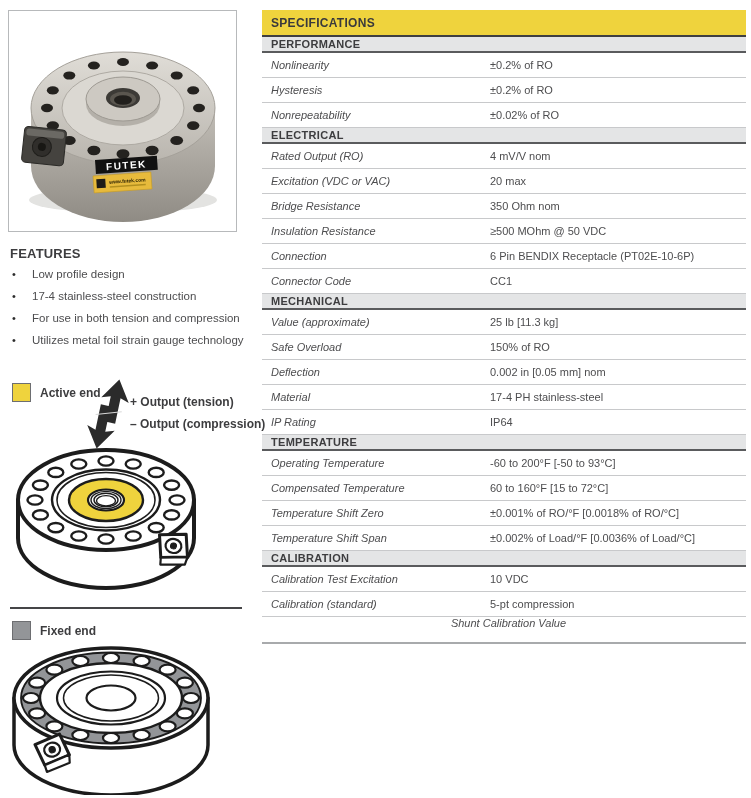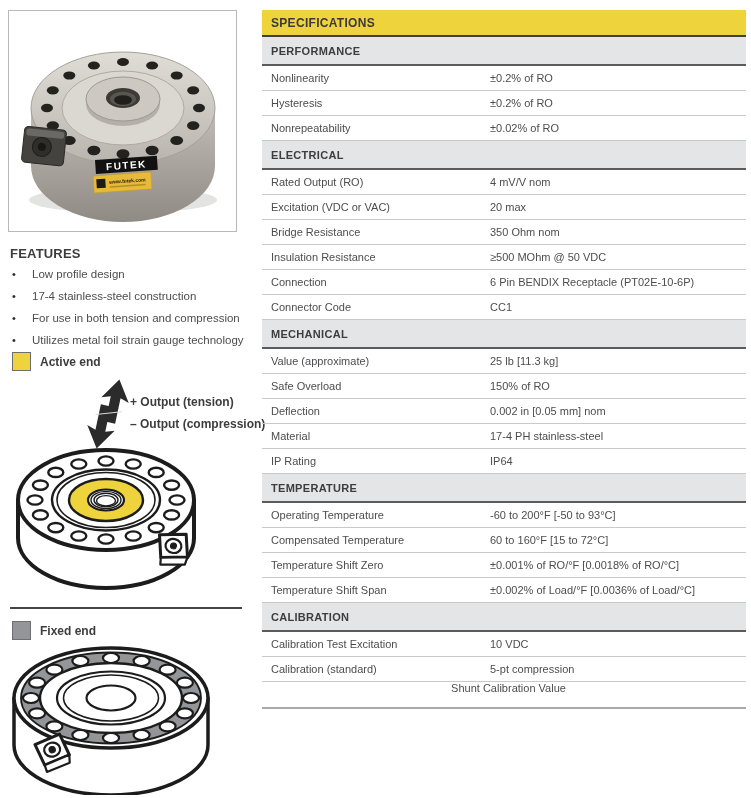--- a/index.html
+++ b/index.html
@@ -17,47 +17,47 @@
 
   
   .photo-box{left:8px;top:10px;width:229px;height:222px;border:1px solid #b7b9bb;background:#fff;}
   .features-title{left:10px;top:246px;font-size:13px;font-weight:bold;color:var(--txt-dark);letter-spacing:.2px;}
   .features-list{left:12px;top:268px;width:240px;}
   .feature-item{display:flex;align-items:flex-start;font-size:11.5px;color:var(--txt-body);height:22px;}
   .feature-item .dot{width:20px;color:#2b2b2b;font-size:11px;line-height:13px;}
   .feature-item .ftext{line-height:13px;}
 
   .legend-row{display:flex;align-items:center;gap:9px;}
-  .legend-active{left:12px;top:352px;}
+  .legend-active{left:12px;top:383px;}
   .legend-fixed{left:12px;top:621px;}
   .swatch{width:19px;height:19px;border:1px solid #6d6e71;}
   .swatch.active{background:var(--accent);}
   .swatch.fixed{background:var(--fixed-gray);}
   .legend-label{font-size:12px;font-weight:bold;color:var(--txt-dark);}
 
   .arrow-svg{left:84px;top:378px;}
   .out-label{font-size:12px;font-weight:bold;color:var(--txt-dark);}
   .out-pos{left:130px;top:395px;text-align:center;}
   .out-neg{left:130px;top:417px;}
 
   .diagram1{left:8px;top:440px;}
   .divider{left:10px;top:607px;width:232px;height:2px;background:#454547;}
   .diagram2{left:6px;top:643px;}
 
   
   .spec-table{left:262px;top:10px;width:484px;border-bottom:2px solid #a8aaac;}
   .spec-title{height:27px;line-height:27px;background:var(--accent);border-bottom:2px solid #3f3f41;
     font-size:12px;font-weight:bold;color:#3a3a3c;padding-left:9px;letter-spacing:.3px;}
-  .sec-header{height:29px;background:var(--hdr-gray);border-bottom:2px solid #5a5b5d;
+  .sec-header{height:16px;background:var(--hdr-gray);border-bottom:2px solid #5a5b5d;
     display:flex;align-items:center;padding-left:9px;
     font-size:11px;font-weight:bold;color:var(--txt-dark);letter-spacing:.3px;}
   .spec-row{height:25px;border-bottom:1px solid #c8c9cb;display:flex;align-items:center;
     font-size:11px;color:var(--txt-body);}
   .spec-row:last-child{border-bottom:none;flex-direction:column;}
-  .spec-label{flex:0 0 228px;padding-left:9px;}
+  .spec-label{flex:0 0 228px;padding-left:9px;font-style:italic;}
   .spec-value{flex:1;}
 </style>
 </head>
 <body>
 
 <div class="abs photo-box">
   <svg width="227" height="220" viewBox="0 0 227 214">
     <defs>
       <linearGradient id="gTop" x1="0" y1="0" x2="0" y2="1">
         <stop offset="0" stop-color="#e0ddd7"></stop>

